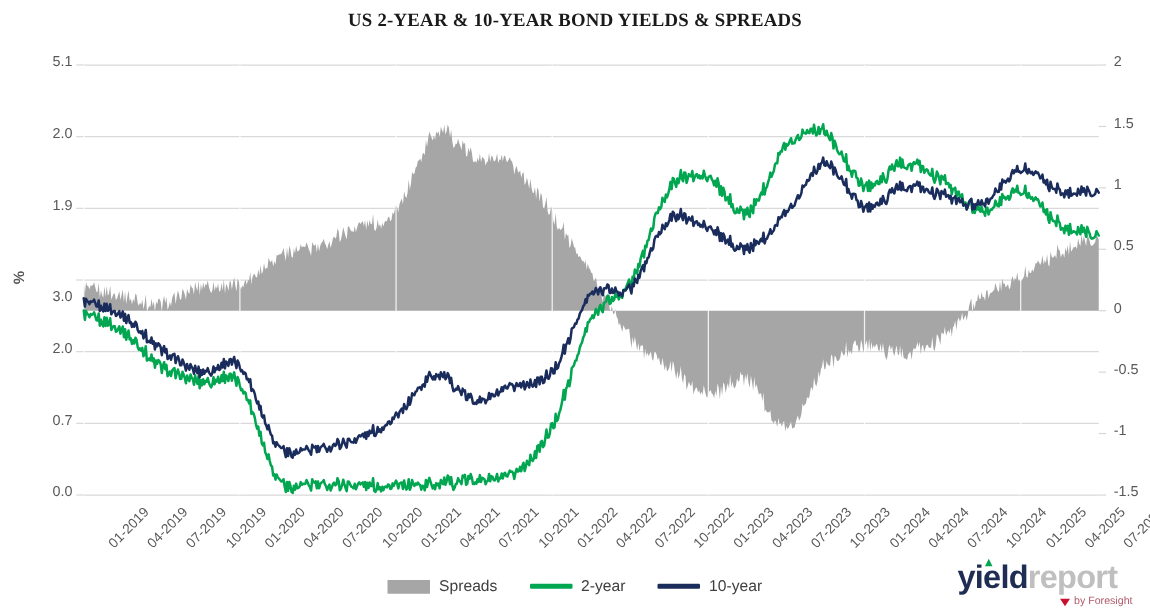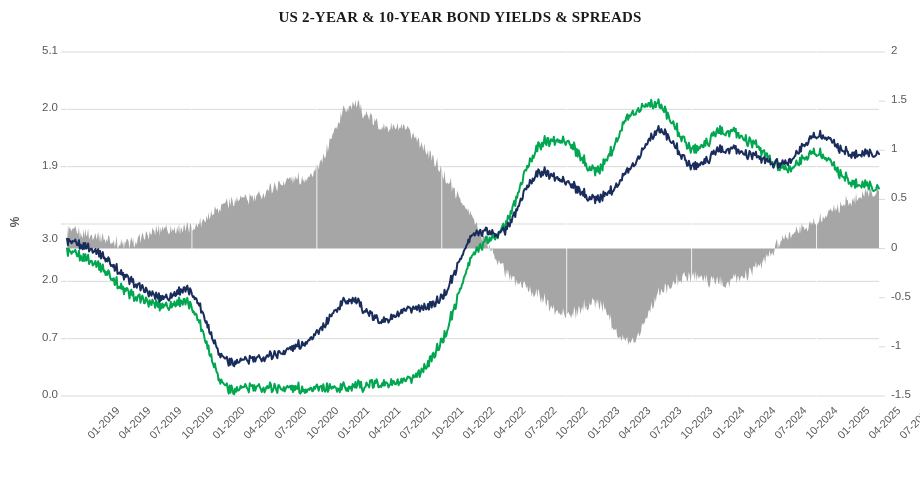--- a/index.html
+++ b/index.html
@@ -180,15 +180,37 @@
         <line x1="316.84615384615387" y1="52" x2="316.84615384615387" y2="396" stroke="#ffffff" stroke-width="1" stroke-opacity="0.85"></line>
         <line x1="441.7692307692308" y1="52" x2="441.7692307692308" y2="396" stroke="#ffffff" stroke-width="1" stroke-opacity="0.85"></line>
         <line x1="566.6923076923077" y1="52" x2="566.6923076923077" y2="396" stroke="#ffffff" stroke-width="1" stroke-opacity="0.85"></line>
         <line x1="691.6153846153846" y1="52" x2="691.6153846153846" y2="396" stroke="#ffffff" stroke-width="1" stroke-opacity="0.85"></line>
         <line x1="816.5384615384615" y1="52" x2="816.5384615384615" y2="396" stroke="#ffffff" stroke-width="1" stroke-opacity="0.85"></line>
       </g>
       <path d="M67.00 248.41 L67.92 255.94 L68.84 248.81 L69.76 251.14 L70.67 251.72 L71.59 253.86 L72.51 251.26 L73.43 251.90 L74.35 251.41 L75.27 249.80 L76.19 252.86 L77.10 256.17 L78.02 256.35 L78.94 250.75 L79.86 260.58 L80.78 255.80 L81.70 259.26 L82.62 261.06 L83.53 253.89 L84.45 260.75 L85.37 254.16 L86.29 260.56 L87.21 259.51 L88.13 254.67 L89.05 263.93 L89.96 262.16 L90.88 260.83 L91.80 260.90 L92.72 265.49 L93.64 264.77 L94.56 262.80 L95.48 261.04 L96.39 266.98 L97.31 263.99 L98.23 261.17 L99.15 269.79 L100.07 263.39 L100.99 271.87 L101.90 267.57 L102.82 264.40 L103.74 271.58 L104.66 270.69 L105.58 275.10 L106.50 272.14 L107.42 274.87 L108.33 270.14 L109.25 271.94 L110.17 277.72 L111.09 279.90 L112.01 278.70 L112.93 280.58 L113.85 278.28 L114.76 285.08 L115.68 282.52 L116.60 277.04 L117.52 288.42 L118.44 287.97 L119.36 286.71 L120.28 288.34 L121.19 283.55 L122.11 289.04 L123.03 286.72 L123.95 294.22 L124.87 288.39 L125.79 290.96 L126.71 287.99 L127.62 289.03 L128.54 291.38 L129.46 298.49 L130.38 292.43 L131.30 289.77 L132.22 295.39 L133.14 291.89 L134.05 300.95 L134.97 299.61 L135.89 297.15 L136.81 300.84 L137.73 296.37 L138.65 295.14 L139.57 294.40 L140.48 302.64 L141.40 298.51 L142.32 295.61 L143.24 298.65 L144.16 303.21 L145.08 302.96 L146.00 297.40 L146.91 299.63 L147.83 302.55 L148.75 306.68 L149.67 300.34 L150.59 303.35 L151.51 304.98 L152.43 299.62 L153.34 302.09 L154.26 303.44 L155.18 307.81 L156.10 300.26 L157.02 304.57 L157.94 307.02 L158.86 300.80 L159.77 310.62 L160.69 303.92 L161.61 308.29 L162.53 303.44 L163.45 307.41 L164.37 304.73 L165.29 305.36 L166.20 302.45 L167.12 306.27 L168.04 308.45 L168.96 309.88 L169.88 307.63 L170.80 301.81 L171.71 307.39 L172.63 303.91 L173.55 305.25 L174.47 301.45 L175.39 306.44 L176.31 305.61 L177.23 300.23 L178.14 304.85 L179.06 297.42 L179.98 306.34 L180.90 300.29 L181.82 301.54 L182.74 304.84 L183.66 299.07 L184.57 299.01 L185.49 304.57 L186.41 300.75 L187.33 297.89 L188.25 303.62 L189.17 308.61 L190.09 301.69 L191.00 304.23 L191.92 308.79 L192.84 312.18 L193.76 311.43 L194.68 314.77 L195.60 313.51 L196.52 314.53 L197.43 320.02 L198.35 319.77 L199.27 322.77 L200.19 320.28 L201.11 331.11 L202.03 329.69 L202.95 331.02 L203.86 334.28 L204.78 339.70 L205.70 342.93 L206.62 341.28 L207.54 348.67 L208.46 345.38 L209.38 354.73 L210.29 356.27 L211.21 354.17 L212.13 361.75 L213.05 363.78 L213.97 367.21 L214.89 363.50 L215.81 368.86 L216.72 372.28 L217.64 373.34 L218.56 380.46 L219.48 379.36 L220.40 383.69 L221.32 379.57 L222.24 381.84 L223.15 382.81 L224.07 384.04 L224.99 385.18 L225.91 384.99 L226.83 383.40 L227.75 389.18 L228.67 393.64 L229.58 385.54 L230.50 392.70 L231.42 385.53 L232.34 388.54 L233.26 393.59 L234.18 394.30 L235.10 388.64 L236.01 391.76 L236.93 386.91 L237.85 390.62 L238.77 390.29 L239.69 389.32 L240.61 385.69 L241.52 387.84 L242.44 386.93 L243.36 387.22 L244.28 387.02 L245.20 384.04 L246.12 385.82 L247.04 388.29 L247.95 389.68 L248.87 392.42 L249.79 383.31 L250.71 385.50 L251.63 386.08 L252.55 385.01 L253.47 390.70 L254.38 385.23 L255.30 390.67 L256.22 387.21 L257.14 386.10 L258.06 385.58 L258.98 384.13 L259.90 387.27 L260.81 388.98 L261.73 391.99 L262.65 389.51 L263.57 387.63 L264.49 392.43 L265.41 390.10 L266.33 387.22 L267.24 386.12 L268.16 388.27 L269.08 387.55 L270.00 382.50 L270.92 384.75 L271.84 392.19 L272.76 391.01 L273.67 387.92 L274.59 383.75 L275.51 387.24 L276.43 390.42 L277.35 392.89 L278.27 385.17 L279.19 385.31 L280.10 387.55 L281.02 389.28 L281.94 389.67 L282.86 390.62 L283.78 386.99 L284.70 391.45 L285.62 389.00 L286.53 386.86 L287.45 385.89 L288.37 387.47 L289.29 386.70 L290.21 385.90 L291.13 389.45 L292.05 385.60 L292.96 392.06 L293.88 386.11 L294.80 390.34 L295.72 385.95 L296.64 388.86 L297.56 388.85 L298.48 382.55 L299.39 392.63 L300.31 393.60 L301.23 391.92 L302.15 386.49 L303.07 391.38 L303.99 389.77 L304.90 393.10 L305.82 389.41 L306.74 392.12 L307.66 389.63 L308.58 389.12 L309.50 389.92 L310.42 387.65 L311.33 387.89 L312.25 391.23 L313.17 390.84 L314.09 386.69 L315.01 388.73 L315.93 386.41 L316.85 384.44 L317.76 386.95 L318.68 390.83 L319.60 386.80 L320.52 386.24 L321.44 386.00 L322.36 391.18 L323.28 384.31 L324.19 388.96 L325.11 391.75 L326.03 390.26 L326.95 383.35 L327.87 391.83 L328.79 389.43 L329.71 384.04 L330.62 387.01 L331.54 388.70 L332.46 386.79 L333.38 387.79 L334.30 386.02 L335.22 387.38 L336.14 387.97 L337.05 391.80 L337.97 388.58 L338.89 389.06 L339.81 392.24 L340.73 383.92 L341.65 389.67 L342.57 385.18 L343.48 382.26 L344.40 385.29 L345.32 388.26 L346.24 390.76 L347.16 388.13 L348.08 391.34 L349.00 386.49 L349.91 388.25 L350.83 386.82 L351.75 390.68 L352.67 383.91 L353.59 385.76 L354.51 387.38 L355.43 381.94 L356.34 387.81 L357.26 385.20 L358.18 380.32 L359.10 381.80 L360.02 387.49 L360.94 381.70 L361.86 388.56 L362.77 391.90 L363.69 390.21 L364.61 387.36 L365.53 386.84 L366.45 382.51 L367.37 384.63 L368.29 385.44 L369.20 387.35 L370.12 380.35 L371.04 381.79 L371.96 379.91 L372.88 387.88 L373.80 386.97 L374.71 380.79 L375.63 383.10 L376.55 379.27 L377.47 382.05 L378.39 387.17 L379.31 387.19 L380.23 385.80 L381.14 386.93 L382.06 383.31 L382.98 385.50 L383.90 380.10 L384.82 385.54 L385.74 382.21 L386.66 382.71 L387.57 383.42 L388.49 387.47 L389.41 385.11 L390.33 384.68 L391.25 379.13 L392.17 385.05 L393.09 380.91 L394.00 381.41 L394.92 384.08 L395.84 384.41 L396.76 382.53 L397.68 379.15 L398.60 385.20 L399.52 382.37 L400.43 382.81 L401.35 378.74 L402.27 382.75 L403.19 378.93 L404.11 378.25 L405.03 380.91 L405.95 381.23 L406.86 378.85 L407.78 376.46 L408.70 377.46 L409.62 377.14 L410.54 378.73 L411.46 383.11 L412.38 378.07 L413.29 375.06 L414.21 377.28 L415.13 376.83 L416.05 373.51 L416.97 377.08 L417.89 372.78 L418.81 370.17 L419.72 376.90 L420.64 373.57 L421.56 368.58 L422.48 370.37 L423.40 372.08 L424.32 363.87 L425.24 367.56 L426.15 368.78 L427.07 366.89 L427.99 360.91 L428.91 366.40 L429.83 356.87 L430.75 356.05 L431.67 361.40 L432.58 353.62 L433.50 352.67 L434.42 357.73 L435.34 356.35 L436.26 350.42 L437.18 343.68 L438.10 350.15 L439.01 349.90 L439.93 346.31 L440.85 338.90 L441.77 338.50 L442.69 342.57 L443.61 341.91 L444.52 331.07 L445.44 336.88 L446.36 335.39 L447.28 330.57 L448.20 328.30 L449.12 324.19 L450.04 319.62 L450.95 311.96 L451.87 319.74 L452.79 311.27 L453.71 309.09 L454.63 304.45 L455.55 308.98 L456.47 303.65 L457.38 294.45 L458.30 293.39 L459.22 292.14 L460.14 288.58 L461.06 288.49 L461.98 284.35 L462.90 282.89 L463.81 278.18 L464.73 275.60 L465.65 273.98 L466.57 269.90 L467.49 268.33 L468.41 262.68 L469.33 265.30 L470.24 257.82 L471.16 257.80 L472.08 255.48 L473.00 254.79 L473.92 252.31 L474.84 254.48 L475.76 251.71 L476.67 247.26 L477.59 249.08 L478.51 251.87 L479.43 245.91 L480.35 243.89 L481.27 248.08 L482.19 249.80 L483.10 242.81 L484.02 241.77 L484.94 241.15 L485.86 236.89 L486.78 236.62 L487.70 243.14 L488.62 242.49 L489.53 237.56 L490.45 240.84 L491.37 239.53 L492.29 234.38 L493.21 237.44 L494.13 236.90 L495.05 239.53 L495.96 236.23 L496.88 237.35 L497.80 238.24 L498.72 231.86 L499.64 231.58 L500.56 230.90 L501.48 228.30 L502.39 225.94 L503.31 223.58 L504.23 227.37 L505.15 230.86 L506.07 221.33 L506.99 223.22 L507.90 215.65 L508.82 217.21 L509.74 219.00 L510.66 211.12 L511.58 213.48 L512.50 206.80 L513.42 203.75 L514.33 200.68 L515.25 205.99 L516.17 196.57 L517.09 197.84 L518.01 192.67 L518.93 191.97 L519.85 187.10 L520.76 182.87 L521.68 184.49 L522.60 182.40 L523.52 173.99 L524.44 170.94 L525.36 169.96 L526.28 170.50 L527.19 165.74 L528.11 167.40 L529.03 165.61 L529.95 158.15 L530.87 159.99 L531.79 161.57 L532.71 155.61 L533.62 157.89 L534.54 155.04 L535.46 151.49 L536.38 145.50 L537.30 151.32 L538.22 142.34 L539.14 143.16 L540.05 146.77 L540.97 149.53 L541.89 142.75 L542.81 146.58 L543.73 142.66 L544.65 136.06 L545.57 143.03 L546.48 145.04 L547.40 138.00 L548.32 138.18 L549.24 146.33 L550.16 143.04 L551.08 139.30 L552.00 140.59 L552.91 141.12 L553.83 136.78 L554.75 144.99 L555.67 141.93 L556.59 139.94 L557.51 139.21 L558.43 142.09 L559.34 140.33 L560.26 142.81 L561.18 140.87 L562.10 142.67 L563.02 136.51 L563.94 140.21 L564.86 143.14 L565.77 144.97 L566.69 141.82 L567.61 140.91 L568.53 140.65 L569.45 143.41 L570.37 144.89 L571.29 148.26 L572.20 144.65 L573.12 149.46 L574.04 142.57 L574.96 146.87 L575.88 155.82 L576.80 149.02 L577.71 156.70 L578.63 150.23 L579.55 153.18 L580.47 160.42 L581.39 158.54 L582.31 157.62 L583.23 162.98 L584.14 155.32 L585.06 165.56 L585.98 163.36 L586.90 168.64 L587.82 170.63 L588.74 170.26 L589.66 166.81 L590.57 169.99 L591.49 170.30 L592.41 165.29 L593.33 168.06 L594.25 167.87 L595.17 175.45 L596.09 167.88 L597.00 171.51 L597.92 166.20 L598.84 171.74 L599.76 173.61 L600.68 164.33 L601.60 166.64 L602.52 170.55 L603.43 159.37 L604.35 164.06 L605.27 159.41 L606.19 160.12 L607.11 160.50 L608.03 156.52 L608.95 154.09 L609.86 155.60 L610.78 146.68 L611.70 155.64 L612.62 150.93 L613.54 149.50 L614.46 145.81 L615.38 142.83 L616.29 138.09 L617.21 141.44 L618.13 138.81 L619.05 136.88 L619.97 131.66 L620.89 130.39 L621.81 130.54 L622.72 122.31 L623.64 123.62 L624.56 120.93 L625.48 121.23 L626.40 116.80 L627.32 114.40 L628.24 119.73 L629.15 115.30 L630.07 116.48 L630.99 115.05 L631.91 112.59 L632.83 110.59 L633.75 114.96 L634.67 114.39 L635.58 114.63 L636.50 111.78 L637.42 109.70 L638.34 107.98 L639.26 112.05 L640.18 111.21 L641.10 109.51 L642.01 103.70 L642.93 106.37 L643.85 106.34 L644.77 106.91 L645.69 104.00 L646.61 106.25 L647.52 106.46 L648.44 102.98 L649.36 102.92 L650.28 106.84 L651.20 99.72 L652.12 105.20 L653.04 108.44 L653.95 106.94 L654.87 101.65 L655.79 107.18 L656.71 103.26 L657.63 102.80 L658.55 99.38 L659.47 107.20 L660.38 108.18 L661.30 104.54 L662.22 108.20 L663.14 110.28 L664.06 112.12 L664.98 106.40 L665.90 109.65 L666.81 118.86 L667.73 112.61 L668.65 115.48 L669.57 119.86 L670.49 122.01 L671.41 123.32 L672.33 123.22 L673.24 121.21 L674.16 125.33 L675.08 128.90 L676.00 129.37 L676.92 123.48 L677.84 136.06 L678.76 132.62 L679.67 136.71 L680.59 136.96 L681.51 141.37 L682.43 136.60 L683.35 136.55 L684.27 136.89 L685.19 142.15 L686.10 142.63 L687.02 148.64 L687.94 148.32 L688.86 142.84 L689.78 146.70 L690.70 152.77 L691.62 148.79 L692.53 147.62 L693.45 145.85 L694.37 152.73 L695.29 144.50 L696.21 152.81 L697.13 146.02 L698.05 150.31 L698.96 147.18 L699.88 148.41 L700.80 145.38 L701.72 144.75 L702.64 147.22 L703.56 147.19 L704.48 141.10 L705.39 145.86 L706.31 138.58 L707.23 142.16 L708.15 145.06 L709.07 146.15 L709.99 142.75 L710.90 136.11 L711.82 133.16 L712.74 135.65 L713.66 131.67 L714.58 135.21 L715.50 136.53 L716.42 131.33 L717.33 128.14 L718.25 133.07 L719.17 133.03 L720.09 126.10 L721.01 134.17 L721.93 127.52 L722.85 133.53 L723.76 134.26 L724.68 134.54 L725.60 135.40 L726.52 132.23 L727.44 131.30 L728.36 130.94 L729.28 136.58 L730.19 131.33 L731.11 129.69 L732.03 131.23 L732.95 130.31 L733.87 127.66 L734.79 131.53 L735.71 128.71 L736.62 137.62 L737.54 132.87 L738.46 133.06 L739.38 138.31 L740.30 136.70 L741.22 135.45 L742.14 136.23 L743.05 138.87 L743.97 140.07 L744.89 140.53 L745.81 135.09 L746.73 143.38 L747.65 146.16 L748.57 143.22 L749.48 137.28 L750.40 139.31 L751.32 142.72 L752.24 147.51 L753.16 140.52 L754.08 141.99 L755.00 143.83 L755.91 140.18 L756.83 147.21 L757.75 146.60 L758.67 146.35 L759.59 150.02 L760.51 147.93 L761.43 155.45 L762.34 150.98 L763.26 151.35 L764.18 150.12 L765.10 157.75 L766.02 153.51 L766.94 153.31 L767.86 157.55 L768.77 157.93 L769.69 155.41 L770.61 162.23 L771.53 161.94 L772.45 162.04 L773.37 167.36 L774.29 165.05 L775.20 161.66 L776.12 160.29 L777.04 159.45 L777.96 170.13 L778.88 165.48 L779.80 170.38 L780.71 166.38 L781.63 167.68 L782.55 163.99 L783.47 168.14 L784.39 169.27 L785.31 165.42 L786.23 169.59 L787.14 169.52 L788.06 172.58 L788.98 166.49 L789.90 166.18 L790.82 171.58 L791.74 168.90 L792.66 167.61 L793.57 167.75 L794.49 166.16 L795.41 165.46 L796.33 160.51 L797.25 163.07 L798.17 164.86 L799.09 165.13 L800.00 157.88 L800.92 164.00 L801.84 155.29 L802.76 158.15 L803.68 157.49 L804.60 159.62 L805.52 158.23 L806.43 156.77 L807.35 159.84 L808.27 158.18 L809.19 153.08 L810.11 150.73 L811.03 154.06 L811.95 151.81 L812.86 153.30 L813.78 148.58 L814.70 154.23 L815.62 154.23 L816.54 156.02 L817.46 155.48 L818.38 155.08 L819.29 154.42 L820.21 148.61 L821.13 156.70 L822.05 158.29 L822.97 154.45 L823.89 157.72 L824.81 158.90 L825.72 157.74 L826.64 160.80 L827.56 159.54 L828.48 157.92 L829.40 159.65 L830.32 159.33 L831.24 161.84 L832.15 165.14 L833.07 164.99 L833.99 162.03 L834.91 169.54 L835.83 167.90 L836.75 171.61 L837.67 167.42 L838.58 175.32 L839.50 178.21 L840.42 169.87 L841.34 174.40 L842.26 176.63 L843.18 176.99 L844.10 177.18 L845.01 180.82 L845.93 172.46 L846.85 177.09 L847.77 178.31 L848.69 183.82 L849.61 182.52 L850.52 182.82 L851.44 186.59 L852.36 180.55 L853.28 184.24 L854.20 180.67 L855.12 187.81 L856.04 179.14 L856.95 186.61 L857.87 186.01 L858.79 184.95 L859.71 185.51 L860.63 185.62 L861.55 187.69 L862.47 181.56 L863.38 185.11 L864.30 187.43 L865.22 180.14 L866.14 185.52 L867.06 182.16 L867.98 185.71 L868.90 189.39 L869.81 181.50 L870.73 184.33 L871.65 186.75 L872.57 190.20 L873.49 190.92 L874.41 190.66 L875.33 190.11 L876.24 189.08 L877.16 184.92 L878.08 186.61 L879.00 188.45 " fill="none" stroke="#00a650" stroke-width="2" stroke-linejoin="round" stroke-linecap="round"></path>
       <path d="M67.00 238.66 L67.92 245.17 L68.84 238.98 L69.76 240.98 L70.67 241.46 L71.59 243.29 L72.51 241.02 L73.43 241.54 L74.35 241.08 L75.27 239.66 L76.19 242.28 L77.10 245.12 L78.02 245.24 L78.94 240.34 L79.86 248.83 L80.78 244.66 L81.70 247.62 L82.62 249.15 L83.53 242.90 L84.45 248.82 L85.37 243.08 L86.29 248.60 L87.21 247.67 L88.13 243.44 L89.05 251.45 L89.96 249.91 L90.88 248.74 L91.80 248.79 L92.72 252.76 L93.64 252.14 L94.56 250.44 L95.48 248.93 L96.39 254.09 L97.31 251.52 L98.23 249.10 L99.15 256.60 L100.07 251.09 L100.99 258.48 L101.90 254.79 L102.82 252.08 L103.74 258.34 L104.66 257.61 L105.58 261.49 L106.50 258.96 L107.42 261.38 L108.33 257.34 L109.25 258.95 L110.17 264.02 L111.09 265.97 L112.01 265.00 L112.93 266.70 L113.85 264.78 L114.76 270.74 L115.68 268.61 L116.60 263.94 L117.52 273.89 L118.44 273.59 L119.36 272.59 L120.28 274.10 L121.19 270.06 L122.11 274.92 L123.03 273.02 L123.95 279.63 L124.87 274.70 L125.79 277.06 L126.71 274.61 L127.62 275.64 L128.54 277.82 L129.46 284.12 L130.38 279.03 L131.30 276.89 L132.22 281.96 L133.14 279.13 L134.05 287.20 L134.97 286.27 L135.89 284.39 L136.81 287.84 L137.73 284.22 L138.65 283.43 L139.57 283.07 L140.48 290.48 L141.40 287.19 L142.32 284.95 L143.24 287.88 L144.16 292.12 L145.08 292.18 L146.00 287.63 L146.91 289.84 L147.83 292.64 L148.75 296.47 L149.67 291.23 L150.59 294.08 L151.51 295.71 L152.43 291.28 L153.34 293.62 L154.26 294.97 L155.18 298.92 L156.10 292.52 L157.02 296.38 L157.94 298.61 L158.86 293.30 L159.77 301.87 L160.69 296.09 L161.61 299.89 L162.53 295.66 L163.45 299.05 L164.37 296.67 L165.29 297.12 L166.20 294.49 L167.12 297.67 L168.04 299.42 L168.96 300.49 L169.88 298.37 L170.80 293.14 L171.71 297.77 L172.63 294.55 L173.55 295.48 L174.47 291.96 L175.39 296.05 L176.31 295.09 L177.23 290.18 L178.14 293.94 L179.06 287.25 L179.98 294.73 L180.90 289.24 L181.82 290.08 L182.74 292.70 L183.66 287.47 L184.57 287.19 L185.49 291.78 L186.41 288.26 L187.33 285.58 L188.25 290.36 L189.17 294.51 L190.09 288.35 L191.00 290.41 L191.92 294.24 L192.84 297.06 L193.76 296.31 L194.68 299.10 L195.60 297.91 L196.52 298.71 L197.43 303.38 L198.35 303.09 L199.27 305.62 L200.19 303.39 L201.11 312.72 L202.03 311.43 L202.95 312.53 L203.86 315.30 L204.78 319.95 L205.70 322.70 L206.62 321.23 L207.54 327.59 L208.46 324.70 L209.38 332.77 L210.29 334.07 L211.21 332.21 L212.13 338.75 L213.05 340.47 L213.97 343.41 L214.89 340.16 L215.81 344.77 L216.72 347.69 L217.64 348.58 L218.56 354.71 L219.48 353.72 L220.40 357.42 L221.32 353.81 L222.24 355.72 L223.15 356.51 L224.07 357.53 L224.99 358.47 L225.91 358.26 L226.83 356.86 L227.75 361.83 L228.67 365.67 L229.58 358.62 L230.50 364.80 L231.42 358.57 L232.34 361.16 L233.26 365.51 L234.18 366.11 L235.10 361.19 L236.01 363.87 L236.93 359.65 L237.85 362.84 L238.77 362.53 L239.69 361.66 L240.61 358.48 L241.52 360.31 L242.44 359.48 L243.36 359.68 L244.28 359.46 L245.20 356.82 L246.12 358.31 L247.04 360.37 L247.95 361.50 L248.87 363.79 L249.79 355.80 L250.71 357.60 L251.63 357.99 L252.55 356.94 L253.47 361.74 L254.38 356.86 L255.30 361.41 L256.22 358.26 L257.14 357.14 L258.06 356.53 L258.98 355.10 L259.90 357.65 L260.81 358.95 L261.73 361.38 L262.65 359.04 L263.57 357.22 L264.49 361.18 L265.41 358.96 L266.33 356.25 L267.24 355.08 L268.16 356.72 L269.08 355.87 L270.00 351.26 L270.92 352.97 L271.84 359.16 L272.76 357.89 L273.67 354.94 L274.59 351.06 L275.51 353.80 L276.43 356.27 L277.35 358.11 L278.27 351.12 L279.19 350.93 L280.10 352.55 L281.02 353.72 L281.94 353.71 L282.86 354.19 L283.78 350.68 L284.70 354.17 L285.62 351.67 L286.53 349.43 L287.45 348.20 L288.37 349.18 L289.29 348.11 L290.21 347.01 L291.13 349.68 L292.05 345.93 L292.96 351.11 L293.88 345.52 L294.80 348.75 L295.72 344.51 L296.64 346.58 L297.56 346.12 L298.48 340.19 L299.39 348.45 L300.31 348.81 L301.23 346.85 L302.15 341.65 L303.07 345.36 L303.99 343.44 L304.90 345.79 L305.82 342.04 L306.74 343.82 L307.66 341.09 L308.58 340.05 L309.50 340.14 L310.42 337.56 L311.33 337.14 L312.25 339.38 L313.17 338.38 L314.09 334.11 L315.01 335.18 L315.93 332.46 L316.85 330.02 L317.76 331.42 L318.68 333.95 L319.60 329.55 L320.52 328.11 L321.44 326.89 L322.36 330.32 L323.28 323.26 L324.19 326.15 L325.11 327.40 L326.03 324.92 L326.95 317.71 L327.87 323.84 L328.79 320.52 L329.71 314.61 L330.62 315.94 L331.54 316.17 L332.46 313.31 L333.38 312.96 L334.30 310.26 L335.22 310.28 L336.14 309.68 L337.05 311.92 L337.97 308.09 L338.89 307.53 L339.81 309.35 L340.73 301.28 L341.65 305.46 L342.57 300.84 L343.48 297.65 L344.40 299.71 L345.32 301.80 L346.24 303.57 L347.16 301.00 L348.08 303.59 L349.00 299.31 L349.91 300.88 L350.83 299.79 L351.75 303.38 L352.67 297.86 L353.59 299.90 L354.51 301.82 L355.43 297.70 L356.34 303.46 L357.26 301.92 L358.18 298.48 L359.10 300.60 L360.02 306.41 L360.94 302.31 L361.86 309.20 L362.77 313.06 L363.69 312.59 L364.61 311.11 L365.53 311.66 L366.45 308.92 L367.37 311.75 L368.29 313.43 L369.20 316.04 L370.12 310.90 L371.04 313.04 L371.96 312.27 L372.88 319.98 L373.80 319.94 L374.71 315.27 L375.63 317.89 L376.55 315.12 L377.47 318.00 L378.39 322.82 L379.31 323.12 L380.23 322.12 L381.14 323.23 L382.06 320.14 L382.98 322.04 L383.90 317.30 L384.82 321.90 L385.74 318.85 L386.66 319.08 L387.57 319.44 L388.49 322.66 L389.41 320.30 L390.33 319.58 L391.25 314.40 L392.17 319.14 L393.09 315.15 L394.00 315.17 L394.92 317.07 L395.84 316.94 L396.76 314.90 L397.68 311.56 L398.60 316.40 L399.52 313.57 L400.43 313.60 L401.35 309.74 L402.27 312.91 L403.19 309.34 L404.11 308.52 L405.03 310.64 L405.95 310.78 L406.86 308.63 L407.78 306.53 L408.70 307.43 L409.62 307.25 L410.54 308.79 L411.46 312.82 L412.38 308.73 L413.29 306.46 L414.21 308.77 L415.13 308.79 L416.05 306.39 L416.97 309.99 L417.89 306.80 L418.81 305.10 L419.72 311.55 L420.64 309.29 L421.56 305.62 L422.48 307.85 L423.40 310.04 L424.32 303.63 L425.24 307.56 L426.15 309.36 L427.07 308.47 L427.99 304.04 L428.91 309.56 L429.83 302.06 L430.75 302.10 L431.67 307.49 L432.58 301.49 L433.50 301.39 L434.42 306.50 L435.34 306.00 L436.26 301.55 L437.18 296.37 L438.10 302.61 L439.01 303.00 L439.93 300.47 L440.85 294.60 L441.77 294.76 L442.69 298.77 L443.61 298.66 L444.52 289.71 L445.44 295.16 L446.36 294.28 L447.28 290.50 L448.20 288.92 L449.12 285.73 L450.04 282.12 L450.95 275.84 L451.87 282.92 L452.79 275.91 L453.71 274.34 L454.63 270.65 L455.55 274.89 L456.47 270.58 L457.38 262.92 L458.30 262.31 L459.22 261.55 L460.14 258.78 L461.06 259.02 L461.98 255.76 L462.90 254.82 L463.81 251.08 L464.73 249.18 L465.65 248.13 L466.57 244.97 L467.49 243.98 L468.41 239.47 L469.33 242.14 L470.24 236.08 L471.16 236.51 L472.08 234.95 L473.00 234.82 L473.92 233.17 L474.84 235.56 L475.76 233.69 L476.67 230.39 L477.59 232.53 L478.51 235.53 L479.43 230.97 L480.35 229.82 L481.27 234.07 L482.19 236.20 L483.10 230.77 L484.02 230.51 L484.94 230.63 L485.86 227.60 L486.78 228.02 L487.70 234.33 L488.62 234.43 L489.53 230.82 L490.45 234.31 L491.37 233.83 L492.29 230.01 L493.21 233.30 L494.13 233.47 L495.05 236.38 L495.96 234.13 L496.88 235.71 L497.80 237.07 L498.72 232.12 L499.64 232.44 L500.56 232.39 L501.48 230.67 L502.39 229.13 L503.31 227.57 L504.23 231.32 L505.15 234.78 L506.07 226.94 L506.99 228.99 L507.90 222.82 L508.82 224.54 L509.74 226.45 L510.66 219.96 L511.58 222.33 L512.50 216.86 L513.42 214.52 L514.33 212.16 L515.25 217.05 L516.17 209.16 L517.09 210.54 L518.01 206.32 L518.93 205.98 L519.85 202.02 L520.76 198.61 L521.68 200.27 L522.60 198.71 L523.52 191.68 L524.44 189.29 L525.36 188.70 L526.28 189.43 L527.19 185.58 L528.11 187.28 L529.03 186.01 L529.95 179.84 L530.87 181.73 L531.79 183.41 L532.71 178.57 L533.62 180.87 L534.54 178.74 L535.46 176.03 L536.38 171.21 L537.30 176.66 L538.22 169.31 L539.14 170.46 L540.05 174.05 L540.97 176.92 L541.89 171.54 L542.81 175.36 L543.73 172.48 L544.65 167.28 L545.57 173.86 L546.48 176.13 L547.40 170.56 L548.32 171.26 L549.24 178.85 L550.16 176.53 L551.08 173.82 L552.00 175.45 L552.91 176.42 L553.83 173.14 L554.75 180.74 L555.67 178.55 L556.59 177.28 L557.51 177.07 L558.43 179.97 L559.34 178.83 L560.26 181.33 L561.18 179.97 L562.10 181.83 L563.02 176.75 L563.94 180.19 L564.86 182.92 L565.77 184.67 L566.69 182.05 L567.61 181.34 L568.53 181.12 L569.45 183.47 L570.37 184.65 L571.29 187.44 L572.20 184.13 L573.12 188.08 L574.04 181.85 L574.96 185.29 L575.88 192.73 L576.80 186.49 L577.71 192.79 L578.63 186.81 L579.55 188.98 L580.47 194.85 L581.39 192.82 L582.31 191.62 L583.23 195.85 L584.14 188.82 L585.06 197.30 L585.98 195.02 L586.90 199.22 L587.82 200.61 L588.74 199.97 L589.66 196.68 L590.57 199.18 L591.49 199.21 L592.41 194.68 L593.33 196.93 L594.25 196.66 L595.17 203.17 L596.09 196.61 L597.00 199.81 L597.92 195.31 L598.84 200.30 L599.76 202.18 L600.68 194.47 L601.60 196.88 L602.52 200.74 L603.43 191.58 L604.35 196.22 L605.27 192.81 L606.19 194.09 L607.11 195.12 L608.03 192.39 L608.95 191.05 L609.86 193.13 L610.78 186.17 L611.70 194.73 L612.62 191.44 L613.54 190.99 L614.46 188.57 L615.38 186.75 L616.29 183.39 L617.21 187.00 L618.13 185.41 L619.05 184.38 L619.97 180.46 L620.89 179.92 L621.81 180.55 L622.72 173.86 L623.64 175.38 L624.56 173.35 L625.48 173.84 L626.40 170.14 L627.32 168.13 L628.24 172.71 L629.15 168.74 L630.07 169.53 L630.99 167.95 L631.91 165.40 L632.83 163.13 L633.75 166.32 L634.67 165.15 L635.58 164.60 L636.50 161.32 L637.42 158.64 L638.34 156.21 L639.26 158.76 L640.18 157.00 L641.10 154.47 L642.01 148.33 L642.93 149.53 L643.85 148.36 L644.77 147.70 L645.69 144.01 L646.61 144.80 L647.52 143.82 L648.44 139.65 L649.36 138.46 L650.28 140.74 L651.20 133.48 L652.12 137.17 L653.04 138.96 L653.95 136.68 L654.87 131.16 L655.79 135.08 L656.71 130.87 L657.63 129.73 L658.55 126.09 L659.47 132.27 L660.38 132.60 L661.30 129.01 L662.22 131.78 L663.14 133.23 L664.06 134.51 L664.98 129.28 L665.90 131.86 L666.81 139.64 L667.73 134.06 L668.65 136.40 L669.57 140.09 L670.49 141.88 L671.41 142.96 L672.33 142.84 L673.24 141.08 L674.16 144.67 L675.08 147.79 L676.00 148.23 L676.92 143.18 L677.84 154.15 L678.76 151.23 L679.67 154.85 L680.59 155.15 L681.51 159.05 L682.43 155.00 L683.35 155.04 L684.27 155.41 L685.19 160.04 L686.10 160.51 L687.02 165.78 L687.94 165.53 L688.86 160.81 L689.78 164.16 L690.70 169.41 L691.62 165.93 L692.53 164.87 L693.45 163.30 L694.37 169.23 L695.29 162.06 L696.21 169.24 L697.13 163.33 L698.05 167.03 L698.96 164.29 L699.88 165.35 L700.80 162.70 L701.72 162.14 L702.64 164.26 L703.56 164.22 L704.48 158.93 L705.39 163.04 L706.31 156.72 L707.23 159.81 L708.15 162.30 L709.07 163.23 L709.99 160.26 L710.90 154.48 L711.82 151.90 L712.74 154.03 L713.66 150.55 L714.58 153.57 L715.50 154.67 L716.42 150.13 L717.33 147.31 L718.25 151.53 L719.17 151.43 L720.09 145.36 L721.01 152.28 L721.93 146.43 L722.85 151.56 L723.76 152.10 L724.68 152.25 L725.60 152.91 L726.52 150.07 L727.44 149.17 L728.36 148.77 L729.28 153.57 L730.19 148.92 L731.11 147.40 L732.03 148.64 L732.95 147.74 L733.87 145.33 L734.79 148.58 L735.71 146.02 L736.62 153.63 L737.54 149.38 L738.46 149.42 L739.38 153.84 L740.30 152.31 L741.22 151.08 L742.14 151.60 L743.05 153.73 L743.97 154.60 L744.89 154.83 L745.81 149.94 L746.73 156.93 L747.65 159.14 L748.57 156.38 L749.48 151.01 L750.40 152.54 L751.32 155.26 L752.24 159.16 L753.16 152.85 L754.08 153.84 L755.00 155.15 L755.91 151.68 L756.83 157.46 L757.75 156.60 L758.67 156.04 L759.59 158.87 L760.51 156.70 L761.43 162.84 L762.34 158.58 L763.26 158.50 L764.18 157.03 L765.10 163.24 L766.02 159.14 L766.94 158.55 L767.86 161.79 L768.77 161.68 L769.69 159.06 L770.61 164.53 L771.53 163.83 L772.45 163.47 L773.37 167.62 L774.29 165.17 L775.20 161.78 L776.12 160.14 L777.04 158.96 L777.96 167.77 L778.88 163.29 L779.80 167.09 L780.71 163.18 L781.63 163.87 L782.55 160.25 L783.47 163.42 L784.39 163.98 L785.31 160.24 L786.23 163.44 L787.14 162.96 L788.06 165.19 L788.98 159.49 L789.90 158.79 L790.82 163.04 L791.74 160.28 L792.66 158.72 L793.57 158.40 L794.49 156.58 L795.41 155.53 L796.33 150.80 L797.25 152.58 L798.17 153.69 L799.09 153.49 L800.00 146.77 L800.92 151.64 L801.84 143.66 L802.76 145.71 L803.68 144.72 L804.60 146.14 L805.52 144.53 L806.43 142.86 L807.35 145.13 L808.27 143.29 L809.19 138.49 L810.11 136.08 L811.03 138.61 L811.95 136.30 L812.86 137.24 L813.78 132.81 L814.70 137.39 L815.62 137.08 L816.54 138.33 L817.46 137.58 L818.38 136.96 L819.29 136.12 L820.21 130.83 L821.13 137.60 L822.05 138.76 L822.97 135.21 L823.89 137.83 L824.81 138.65 L825.72 137.45 L826.64 139.92 L827.56 138.65 L828.48 137.07 L829.40 138.40 L830.32 137.96 L831.24 139.98 L832.15 142.69 L833.07 142.41 L833.99 139.69 L834.91 146.05 L835.83 144.49 L836.75 147.56 L837.67 143.78 L838.58 150.49 L839.50 152.85 L840.42 145.47 L841.34 149.25 L842.26 151.03 L843.18 151.19 L844.10 151.19 L845.01 154.19 L845.93 146.78 L846.85 150.61 L847.77 151.49 L848.69 156.08 L849.61 154.76 L850.52 154.83 L851.44 157.90 L852.36 152.46 L853.28 155.45 L854.20 152.15 L855.12 158.13 L856.04 150.41 L856.95 156.67 L857.87 155.93 L858.79 154.81 L859.71 155.08 L860.63 154.96 L861.55 156.54 L862.47 151.02 L863.38 153.89 L864.30 155.69 L865.22 149.17 L866.14 153.64 L867.06 150.53 L867.98 153.42 L868.90 156.42 L869.81 149.40 L870.73 151.69 L871.65 153.61 L872.57 156.44 L873.49 156.92 L874.41 156.55 L875.33 155.94 L876.24 154.92 L877.16 151.19 L878.08 152.55 L879.00 154.05 " fill="none" stroke="#1a2c5b" stroke-width="2" stroke-linejoin="round" stroke-linecap="round"></path>
     </svg>
 
-
+  <div class="legend" id="legend">
+      <div class="legend-item">
+        <span class="legend-swatch-area" style="background: rgb(166, 166, 166);"></span>
+        <span class="legend-label">Spreads</span>
+      </div>
+      <div class="legend-item">
+        <span class="legend-swatch-line" style="background: rgb(0, 166, 80);"></span>
+        <span class="legend-label">2-year</span>
+      </div>
+      <div class="legend-item">
+        <span class="legend-swatch-line" style="background: rgb(26, 44, 91);"></span>
+        <span class="legend-label">10-year</span>
+      </div>
+    </div>
+
+  <div class="logo">
+    <div class="logo-main">
+      <span class="logo-dot"></span>
+      <span class="logo-yield">yield</span><span class="logo-report">report</span>
+    </div>
+    <div class="logo-tri"></div>
+    <div class="logo-tag">by Foresight</div>
+  </div>
 
 </div>
 
 </body></html>

